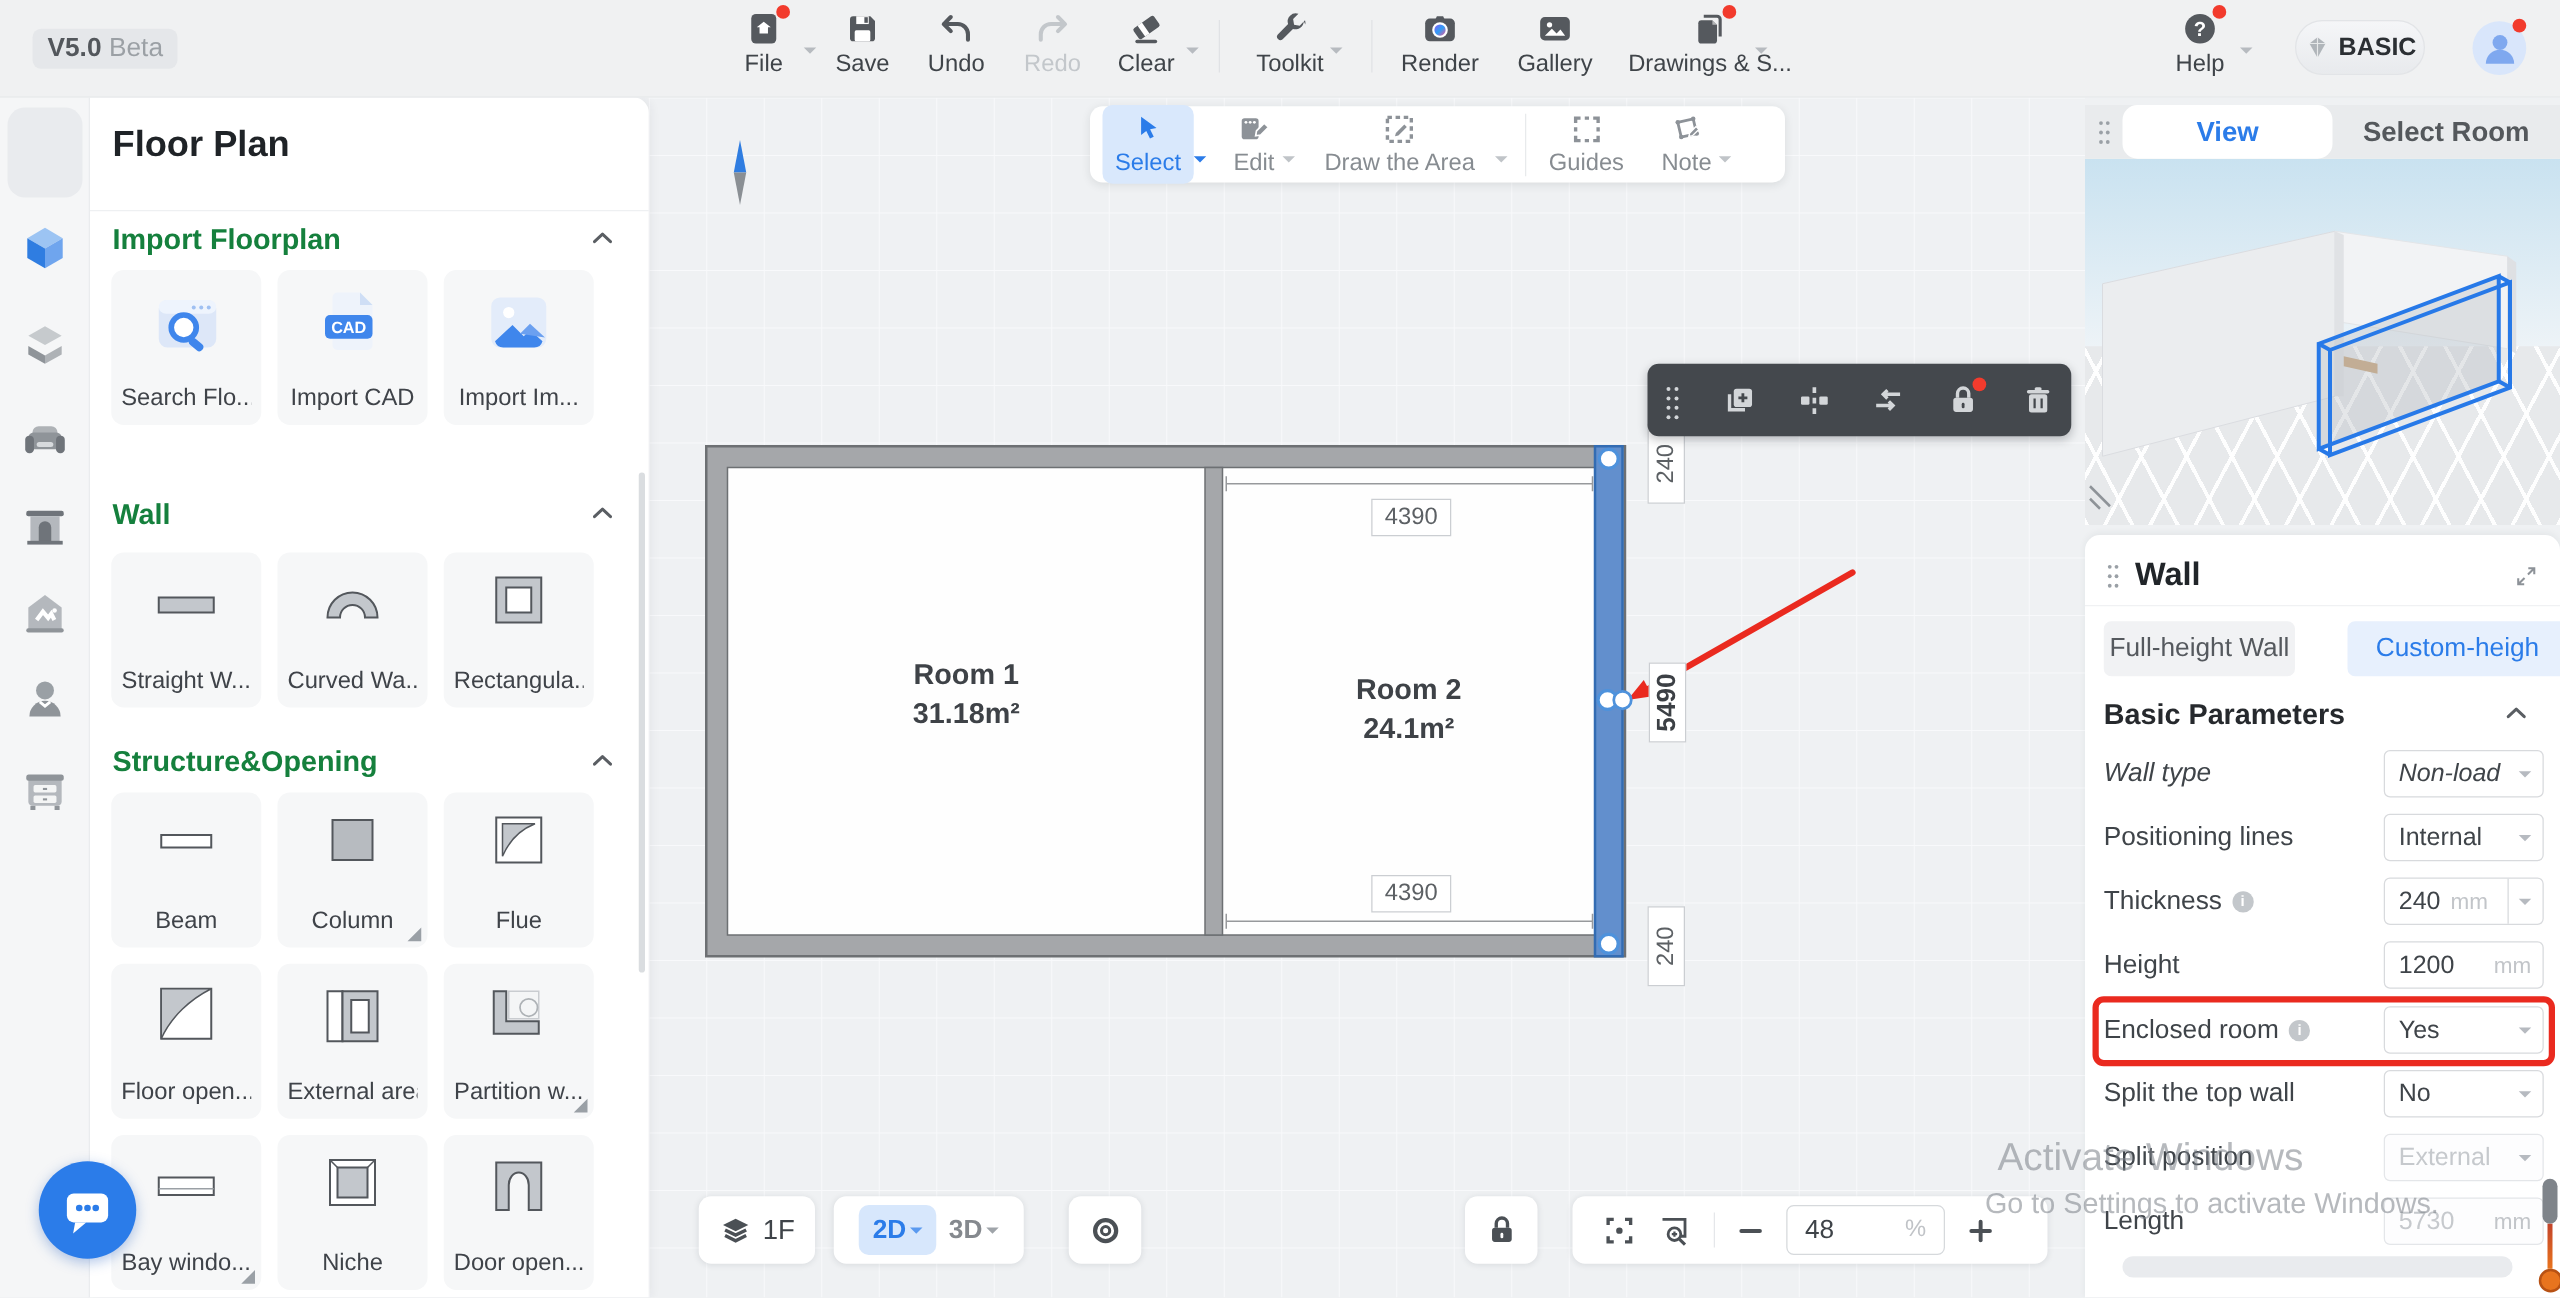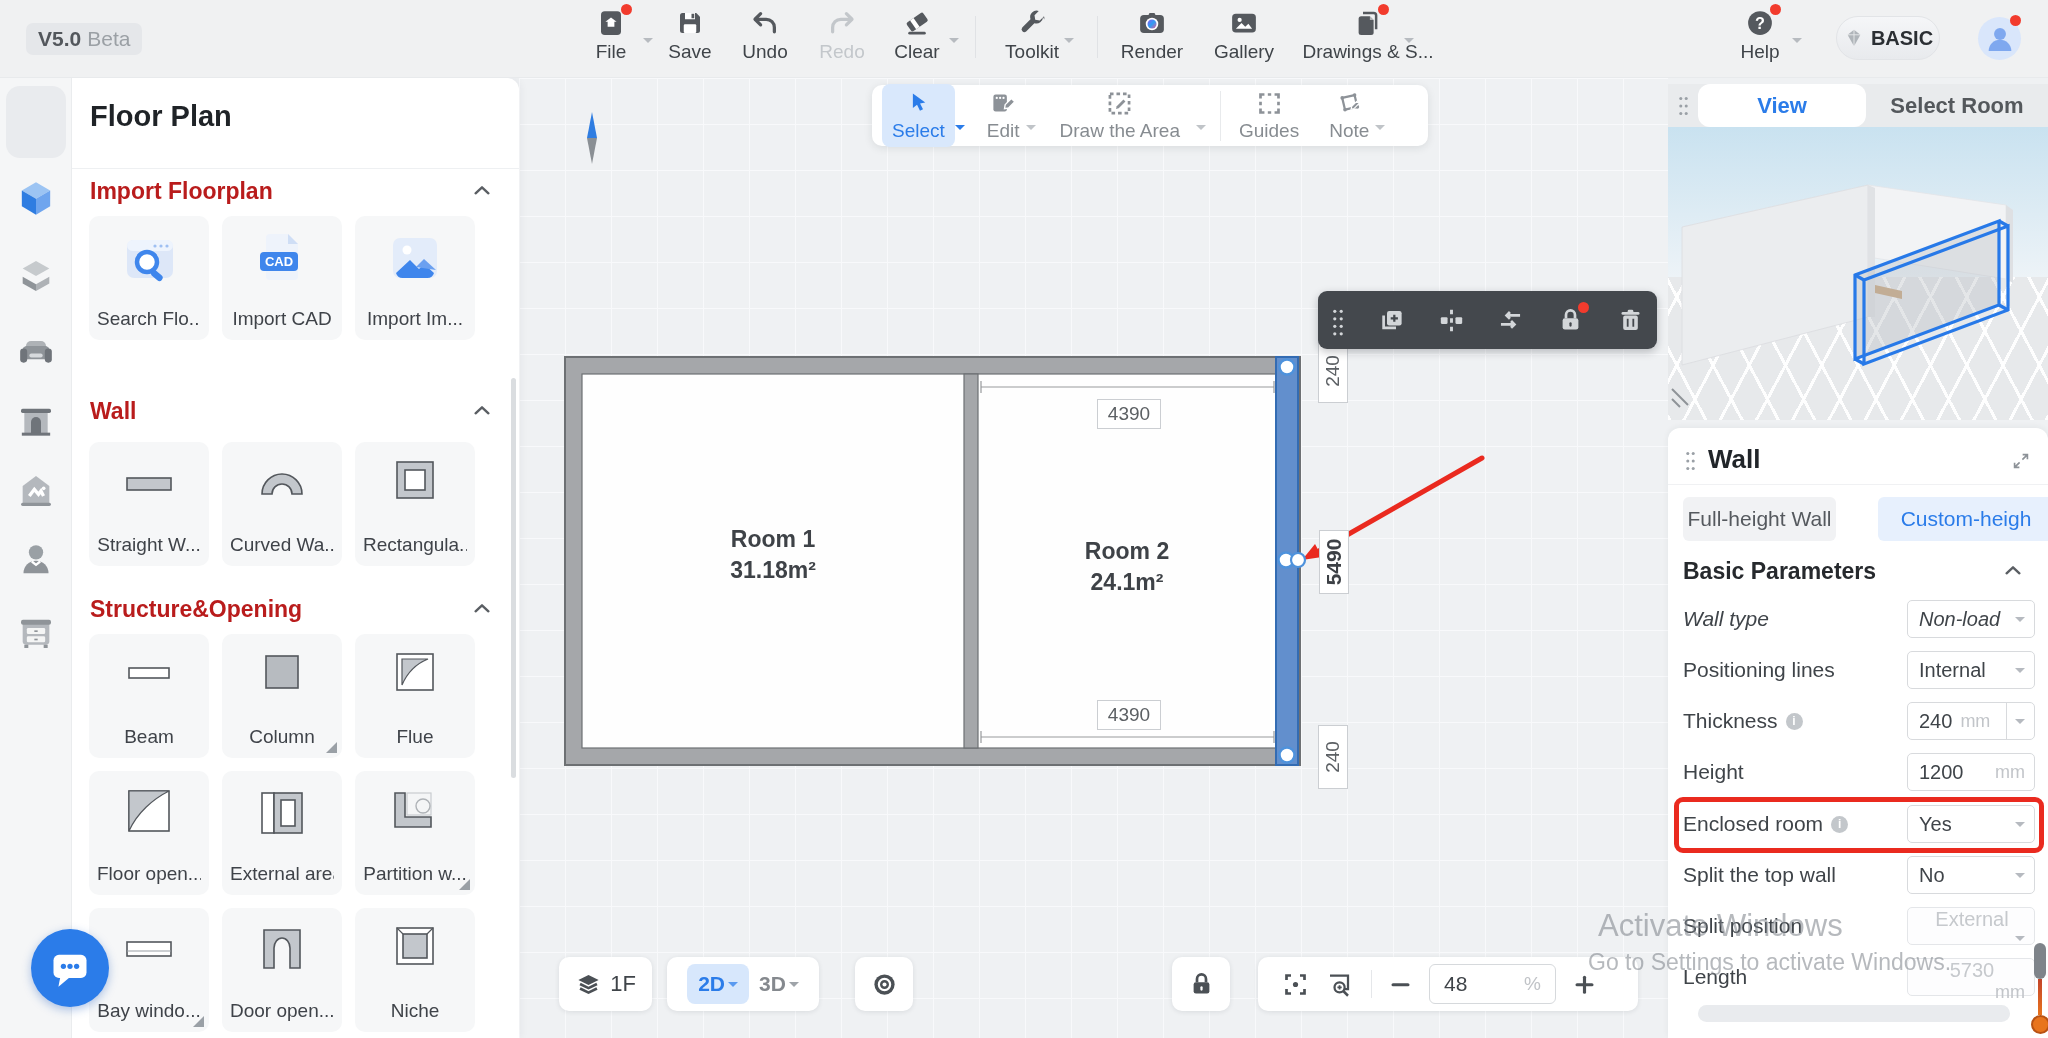--- a/index.html
+++ b/index.html
@@ -31,21 +31,21 @@
 .rb-caret.blue{border-top-color:#2b7ce9;}
 .rb-div{width:1px;height:50px;background:#e8eaec;margin:0 12px;}
 
 #rail{position:absolute;left:0;top:78px;width:72px;height:960px;background:#f5f6f7;border-right:1px solid #eaecee;z-index:10;}
 .rail-it{position:absolute;left:16px;width:40px;height:40px;cursor:pointer;}
 .rail-active{position:absolute;left:6px;top:8px;width:60px;height:72px;background:#e9ebee;border-radius:14px;}
 
 #lpanel{position:absolute;left:72px;top:78px;width:447px;height:960px;background:#fff;border-radius:0 12px 0 0;box-shadow:2px 0 8px rgba(40,46,54,.05);z-index:9;}
 .lp-title{position:absolute;left:18px;top:22px;font-size:29px;font-weight:700;color:#1f2327;}
 .lp-div{position:absolute;left:0;top:90px;width:447px;height:1px;background:#eef0f2;}
-.sec-h{position:absolute;left:18px;font-size:23px;font-weight:700;color:#b91c1c;}
+.sec-h{position:absolute;left:18px;font-size:23px;font-weight:700;color:#15803d;}
 .sec-chev{position:absolute;right:26px;width:22px;height:22px;color:#5a5e63;cursor:pointer;}
 .cards{position:absolute;left:17px;display:grid;grid-template-columns:repeat(3,120px);gap:13px;}
 .card{width:120px;height:124px;background:#f6f7f8;border-radius:10px;position:relative;cursor:pointer;}
 .card .cic{position:absolute;left:28px;top:10px;width:64px;height:64px;}
 .card .clb{position:absolute;left:8px;right:8px;bottom:10px;text-align:center;font-size:19px;color:#3f4349;white-space:nowrap;overflow:hidden;}
 .card .corner{position:absolute;right:5px;bottom:5px;width:0;height:0;border-left:11px solid transparent;border-bottom:11px solid #9aa0a6;}
 .lp-scroll{position:absolute;right:3px;top:300px;width:5px;height:400px;border-radius:3px;background:#dadde0;cursor:pointer;}
 
 #canvas{position:absolute;left:519px;top:78px;width:1149px;height:960px;background:#eff1f3;background-image:linear-gradient(#f8f9fb 1px,transparent 1px),linear-gradient(90deg,#f8f9fb 1px,transparent 1px);background-size:46px 46px;}
 #planSvg{position:absolute;left:540px;top:340px;z-index:5;}
@@ -81,21 +81,21 @@
 .bp-h{position:absolute;left:15px;top:130px;font-size:23px;font-weight:700;color:#26292d;}
 .prow{position:absolute;left:15px;width:352px;height:38px;display:flex;align-items:center;}
 .plabel{font-size:21px;color:#3f4449;display:flex;align-items:center;white-space:nowrap;}
 .info{width:17px;height:17px;border-radius:50%;background:#c3c7cb;color:#fff;font-size:12px;font-weight:700;display:inline-flex;align-items:center;justify-content:center;margin-left:8px;}
 .info::after{content:"i";}
 .ctl{margin-left:auto;width:128px;height:38px;border:1px solid #d8dadd;border-radius:5px;background:#fff;display:flex;align-items:center;padding:0 9px 0 11px;font-size:20px;color:#3f4449;cursor:pointer;}
 .ctl .caret{margin-left:auto;width:0;height:0;border:5px solid transparent;border-top-color:#b6bac0;margin-top:5px;}
 .ctl .unit{color:#c2c5c9;font-size:18px;margin-left:8px;}
 .ctl .unit.push{margin-left:auto;}
 .ctl .sep{width:1px;height:36px;background:#d8dadd;margin-left:auto;margin-right:8px;}
-.ctl.dis{color:#c6c9cd;border-color:#e4e6e9;background:#fdfdfe;flex-direction:column;}
+.ctl.dis{color:#c6c9cd;border-color:#e4e6e9;background:#fdfdfe;}
 .redbox{position:absolute;left:6px;top:369px;width:370px;height:56px;border:5px solid #ea2a1f;border-radius:9px;z-index:5;pointer-events:none;}
 .hbar{position:absolute;left:30px;top:577px;width:312px;height:17px;border-radius:9px;background:#e9ebee;cursor:pointer;}
 
 #wm{position:absolute;left:1588px;top:908px;z-index:60;pointer-events:none;color:rgba(122,128,135,.55);}
 #wm .l1{font-size:31px;margin-left:10px;}
 #wm .l2{font-size:23px;margin-top:5px;}
 #thermo{position:absolute;left:2031px;top:943px;z-index:70;}
 .th-top{width:12px;height:36px;border-radius:6px;background:#7f848a;margin-left:3px;}
 .th-line{width:4px;height:36px;background:linear-gradient(#c3442a,#e8731d);margin-left:7px;}
 .th-ball{width:19px;height:19px;border-radius:50%;background:#e8741e;border:2px solid #b85214;}
@@ -509,31 +509,31 @@
     <div class="card">
       <svg class="cic" viewBox="0 0 64 64">
           <rect x="10" y="24" width="44" height="14" fill="#fff" stroke="#53575c" stroke-width="1.6"></rect>
           <path d="M10 33h44" stroke="#9aa0a5" stroke-width="1.2"></path>
         </svg>
       <span class="clb">Bay windo...</span>
       <span class="corner"></span>
     </div>
     <div class="card">
       <svg class="cic" viewBox="0 0 64 64">
-          <path d="M14 50V12h36v38H40V30a8 10 0 0 0-16 0v20z" fill="#c3c7cc" stroke="#53575c" stroke-width="1.6"></path>
-        </svg>
-      <span class="clb">Door open...</span>
-    </div>
-    <div class="card">
-      <svg class="cic" viewBox="0 0 64 64">
           <rect x="14" y="10" width="36" height="36" fill="#fff" stroke="#53575c" stroke-width="1.6"></rect>
           <rect x="20" y="16" width="24" height="24" fill="#c3c7cc" stroke="#53575c" stroke-width="1.6"></rect>
           <path d="M14 10l6 6M50 10l-6 6" stroke="#53575c" stroke-width="1.2"></path>
         </svg>
       <span class="clb">Niche</span>
+    </div>
+    <div class="card">
+      <svg class="cic" viewBox="0 0 64 64">
+          <path d="M14 50V12h36v38H40V30a8 10 0 0 0-16 0v20z" fill="#c3c7cc" stroke="#53575c" stroke-width="1.6"></path>
+        </svg>
+      <span class="clb">Door open...</span>
     </div>
   </div>
   <div class="lp-scroll"></div>
 </div>
 
 <div id="canvas"></div>
 
 <svg id="compass" width="18" height="52" viewBox="0 0 18 52">
   <polygon points="9,0 14,26 4,26" fill="#2f7de1"></polygon>
   <polygon points="9,52 14,26 4,26" fill="#8a8f94"></polygon>

